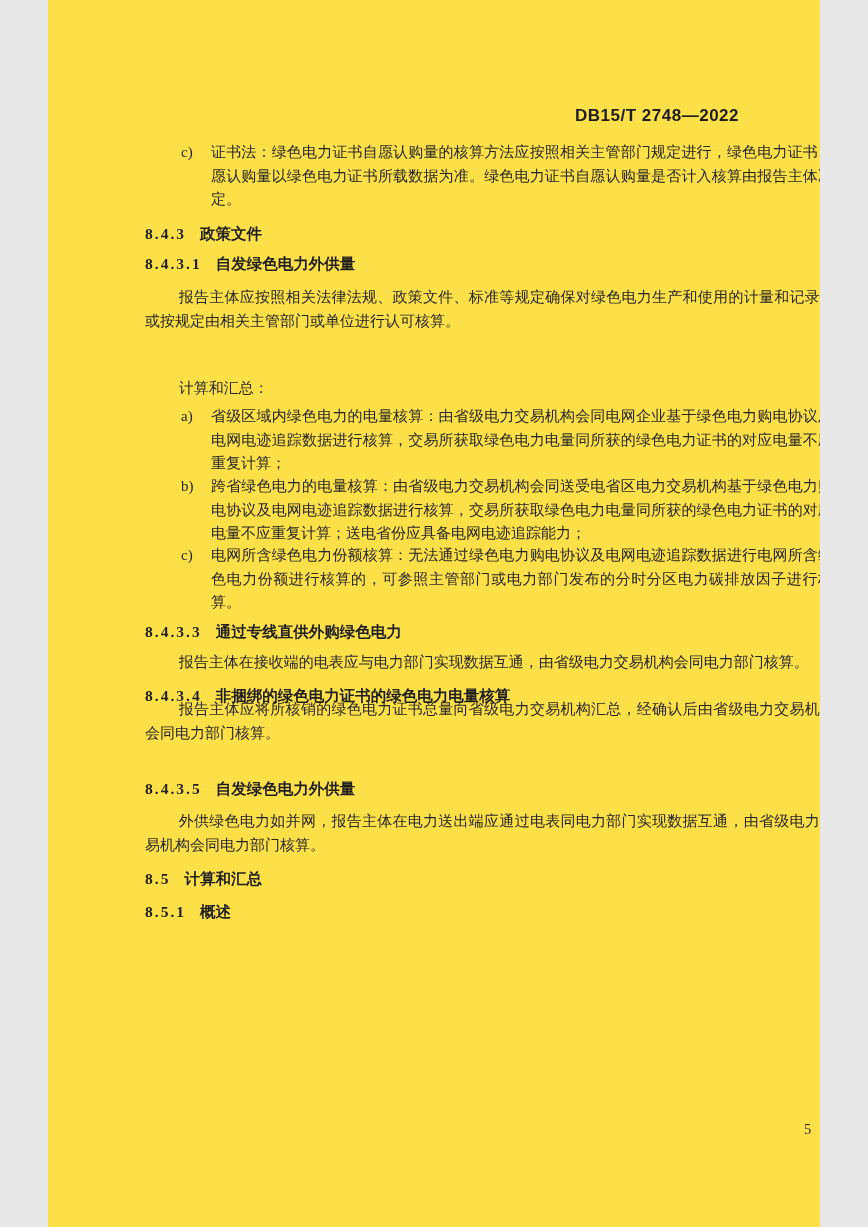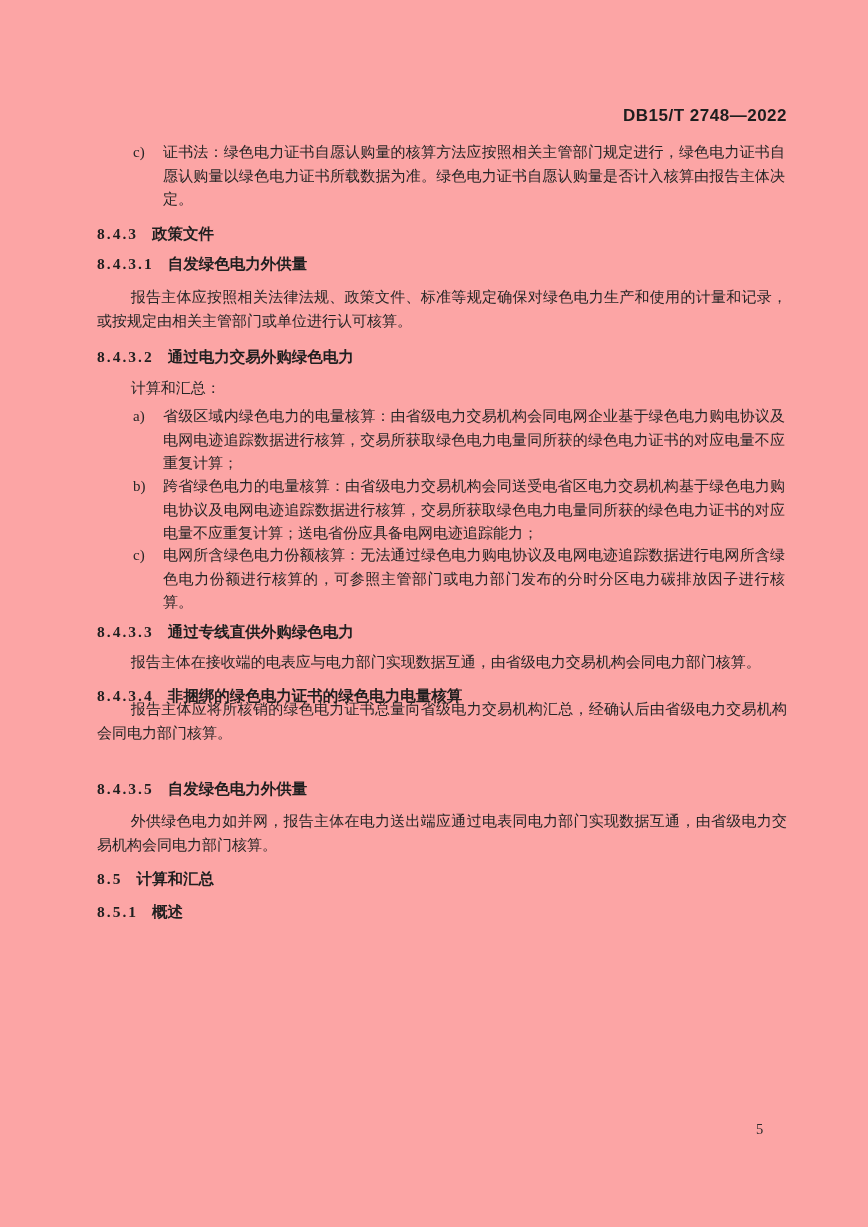--- a/index.html
+++ b/index.html
@@ -1,19 +1,19 @@
 <!DOCTYPE html>
 <html><head>
 <meta charset="utf-8">
 <style>
   html,body{margin:0;padding:0;background:#e8e8e8;}
   .page{
     position:relative;
-    width:868px;height:1227px;
-    background:#fca5a5;
+    width:772px;height:1227px;
+    background:#fde047;
     margin:0 auto;
     font-family:"Liberation Serif","DejaVu Serif",serif;
     color:#262626;
     overflow:hidden;
   }
   .doc-code{
     position:absolute;
     top:106px;right:81px;
     font-family:"Liberation Sans","DejaVu Sans",sans-serif;
     font-weight:bold;
@@ -81,23 +81,20 @@
   <div class="heading" style="top:224px">
     <span class="num">8.4.3</span><span>政策文件</span>
   </div>
 
   <div class="heading" style="top:254px">
     <span class="num">8.4.3.1</span><span>自发绿色电力外供量</span>
   </div>
 
   <div class="para" style="top:286px">报告主体应按照相关法律法规、政策文件、标准等规定确保对绿色电力生产和使用的计量和记录，或按规定由相关主管部门或单位进行认可核算。</div>
 
-  <div class="heading" style="top:347px">
-    <span class="num">8.4.3.2</span><span>通过电力交易外购绿色电力</span>
-  </div>
 
   <div class="para" style="top:377px">计算和汇总：</div>
 
   <div class="list-item" style="top:405px">
     <span class="marker">a)</span>
     <span>省级区域内绿色电力的电量核算：由省级电力交易机构会同电网企业基于绿色电力购电协议及电网电迹追踪数据进行核算，交易所获取绿色电力电量同所获的绿色电力证书的对应电量不应重复计算；</span>
   </div>
 
   <div class="list-item" style="top:475px">
     <span class="marker">b)</span>

